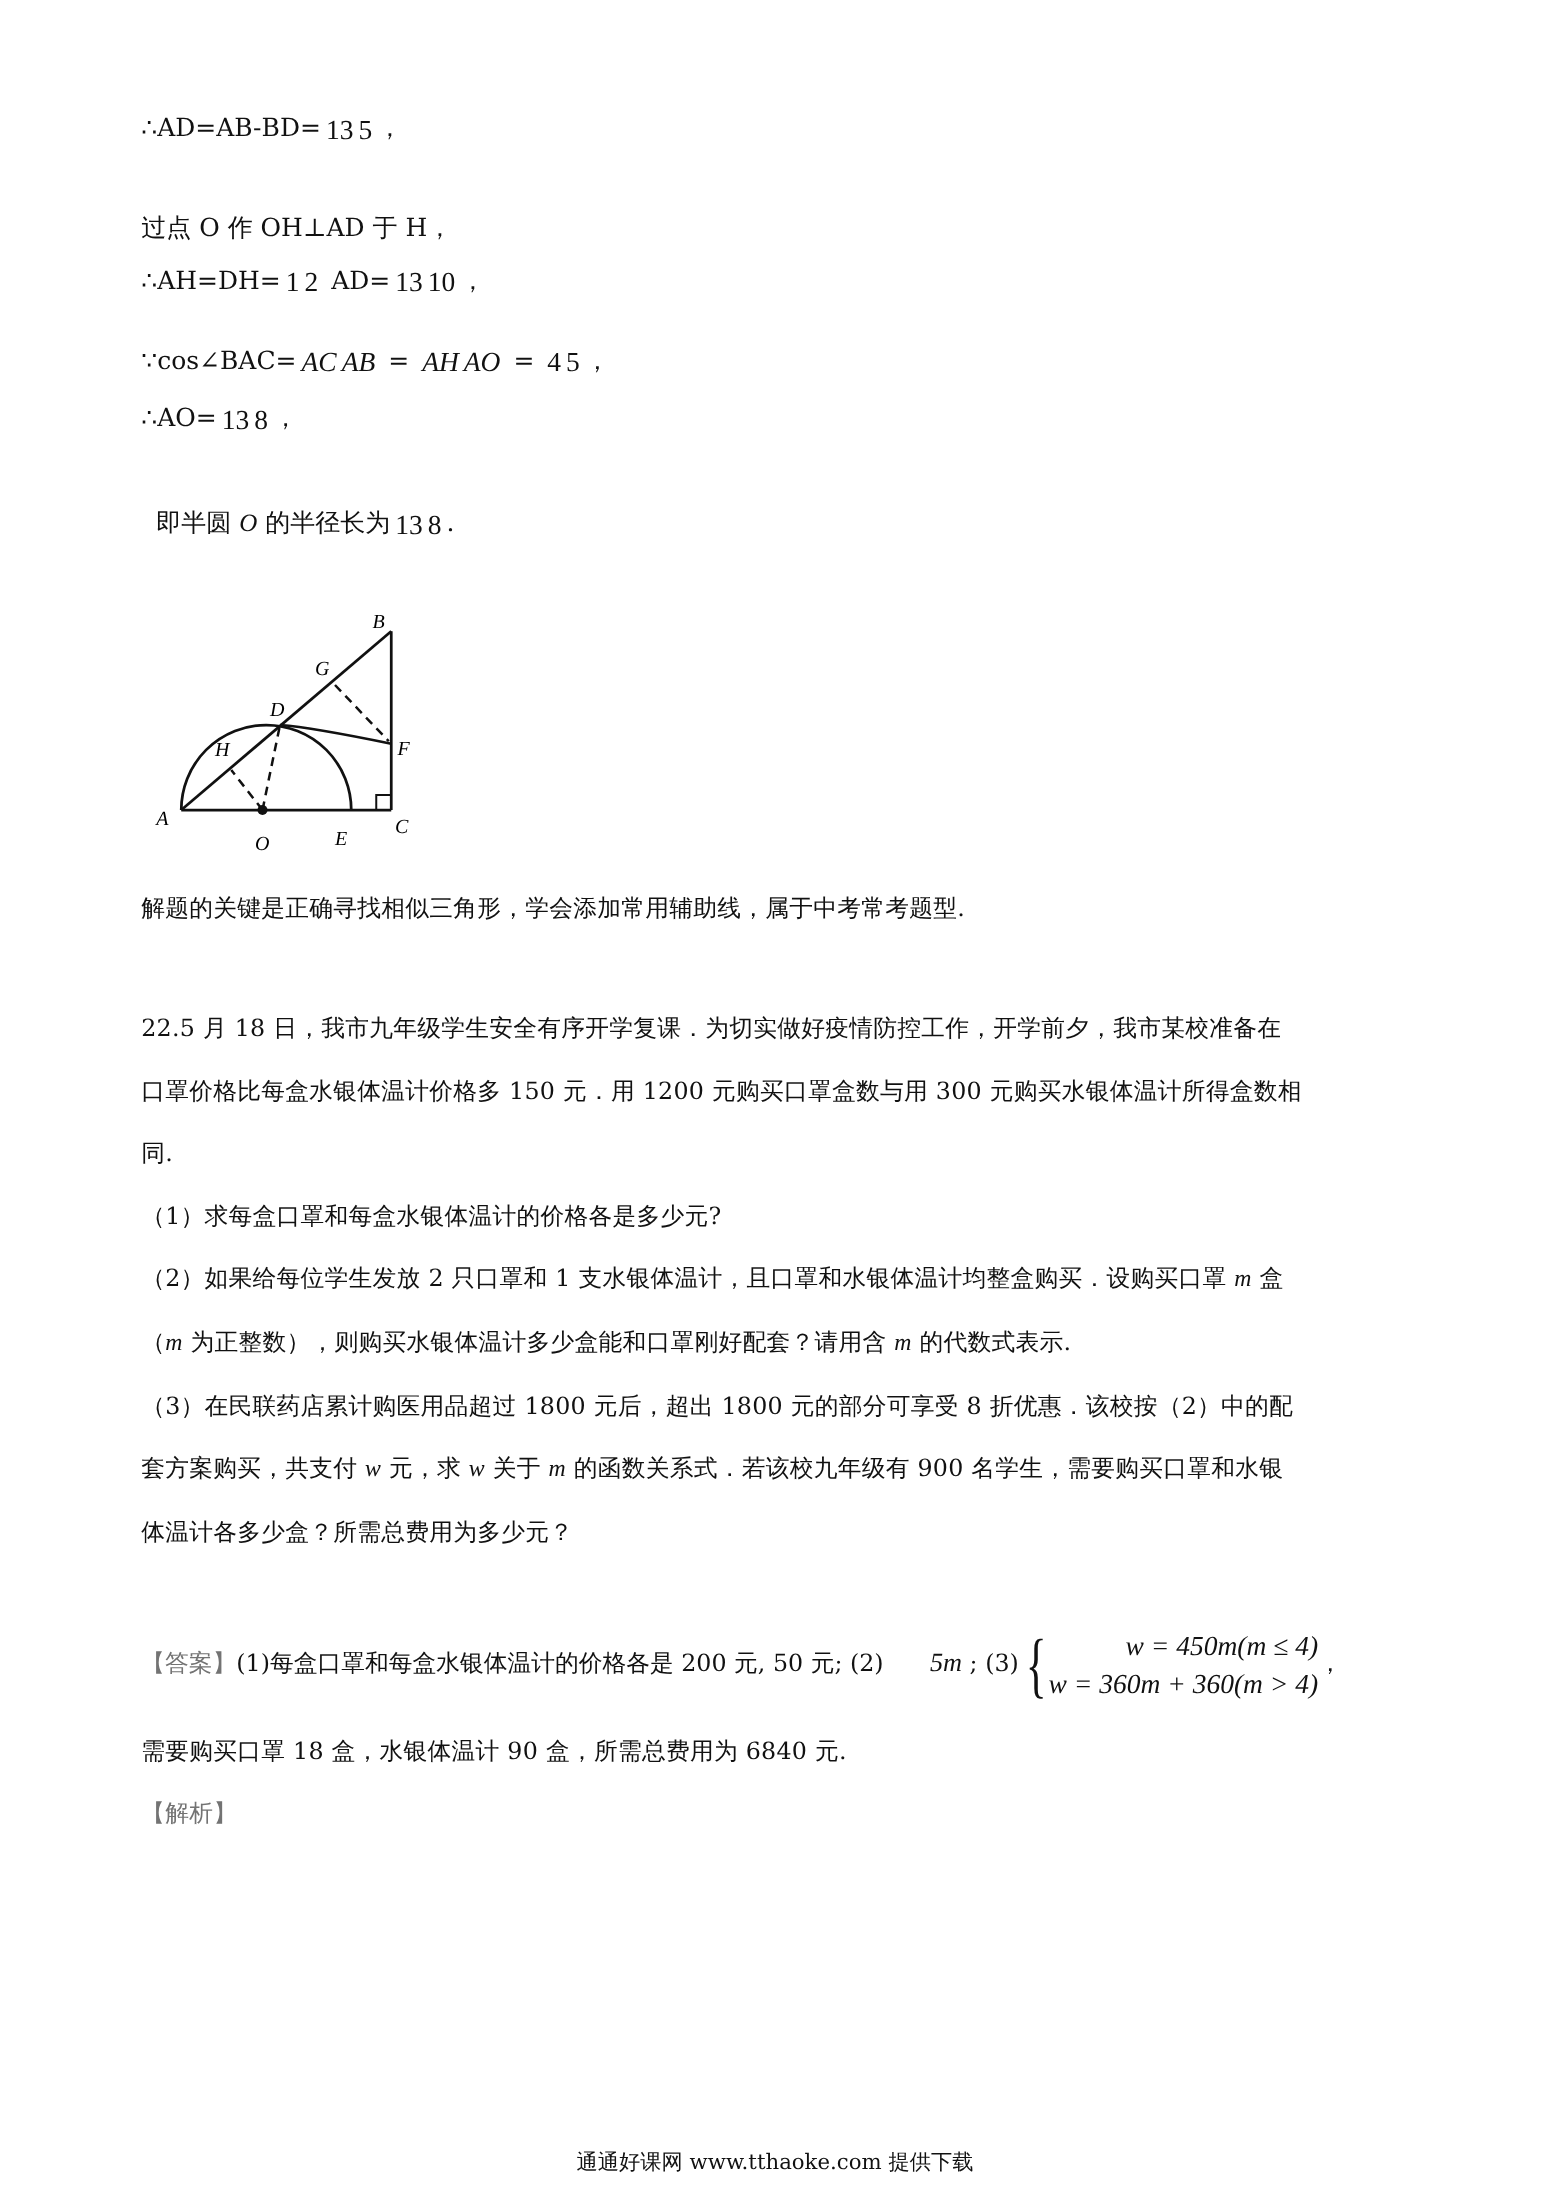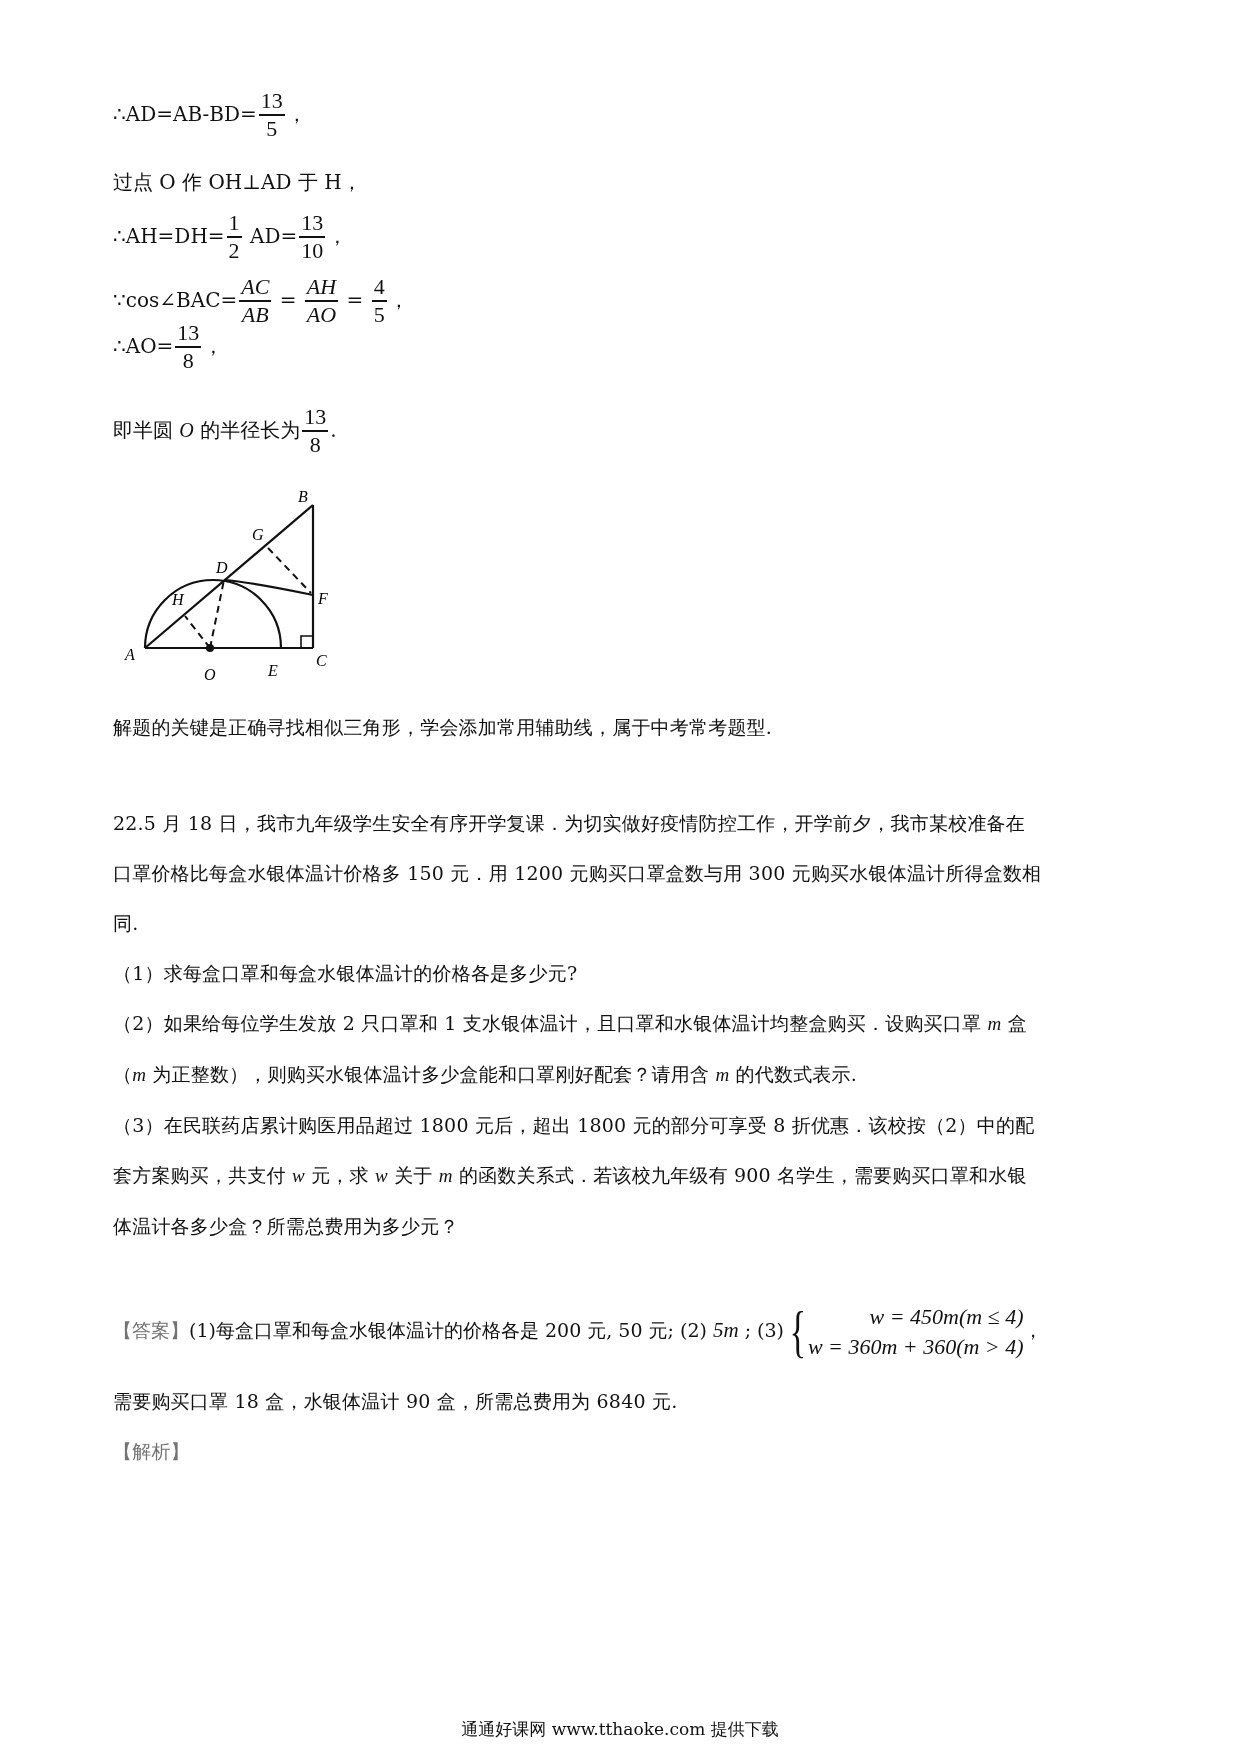--- a/index.html
+++ b/index.html
@@ -1,25 +1,25 @@
 <!DOCTYPE html>
 <html><head>
 <meta charset="utf-8">
 <style>
   html, body { margin:0; padding:0; background:#ffffff; }
   body { width:1240px; height:1754px; position:relative; overflow:hidden;
          font-family:"DejaVu Serif","Liberation Serif",serif; color:#111; }
   .line { position:absolute; left:113px; font-size:20px; line-height:28px; white-space:nowrap; }
-  .frac { display:inline-flex; flex-direction:column; align-items:center; vertical-align:middle;
+  .frac { display:inline-flex; flex-direction:row; align-items:center; vertical-align:middle;
           font-family:"Liberation Serif",serif; font-size:22px; line-height:26px; margin:0 2px; }
   .frac .num { padding:0 2px; }
   .frac .bar { height:2px; background:#111; align-self:stretch; }
   .frac .den { padding:0 2px; }
   .it { font-style:italic; font-family:"Liberation Serif",serif; }
-  .lat { font-family:"Liberation Serif",serif; font-size:21px; }
+  .lat { font-family:"Liberation Serif",serif; font-size:21px;margin-left:31px; }
   .p { position:absolute; left:113px; width:1020px; font-size:19px; line-height:50px; letter-spacing:0.2px; }
   .blue { color:#737373; }
   .brace-wrap { display:inline-flex; align-items:center; vertical-align:middle; }
   .brace { font-size:58px; line-height:58px; font-family:"Liberation Serif",serif; font-weight:100; transform:scaleX(0.6); margin-right:-4px; }
   .cases { display:inline-flex; flex-direction:column; font-family:"Liberation Serif",serif; font-size:22px; line-height:30px; }
   .cases span:first-child { text-align:right; }
   .footer { position:absolute; top:1718px; left:0; width:1240px; text-align:center; font-size:17px; }
   svg text { font-family:"Liberation Serif",serif; font-style:italic; font-size:16px; }
 </style>
 </head>
@@ -66,21 +66,21 @@
 </div>
 
 <div class="line" style="top:320px;">
   <span>∴AO=</span><span class="frac">
       <span class="num">13</span>
       <span class="bar"></span>
       <span class="den">8</span>
     </span><span>，</span>
 </div>
 
-<div class="line" style="top:404px;">
+<div class="line" style="top:404px;margin-left:12px;">
   <span>即半圆 </span><span class="it">O</span><span> 的半径长为</span><span class="frac">
       <span class="num">13</span>
       <span class="bar"></span>
       <span class="den">8</span>
     </span><span>.</span>
 </div>
 
 <svg width="260" height="240" viewBox="0 0 260 240" style="position:absolute; left:120px; top:480px;">
   <g fill="none" stroke="#111" stroke-width="2.2">
 

